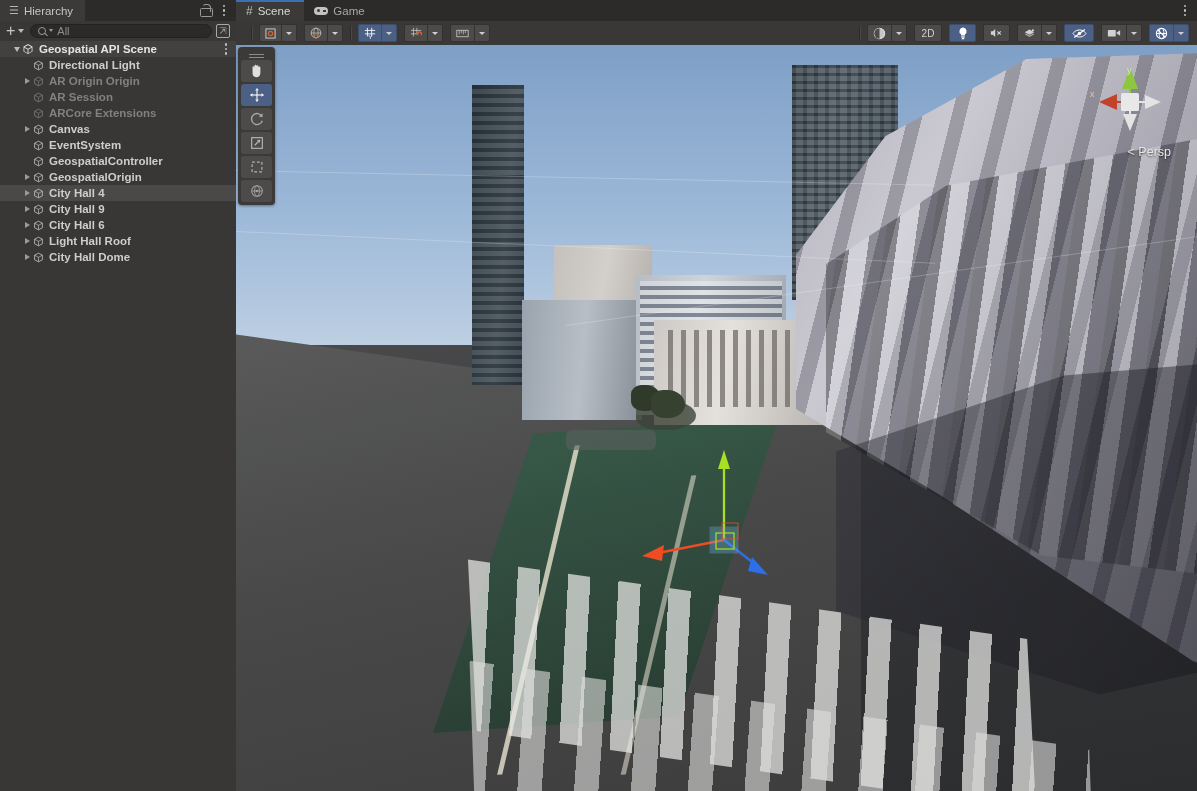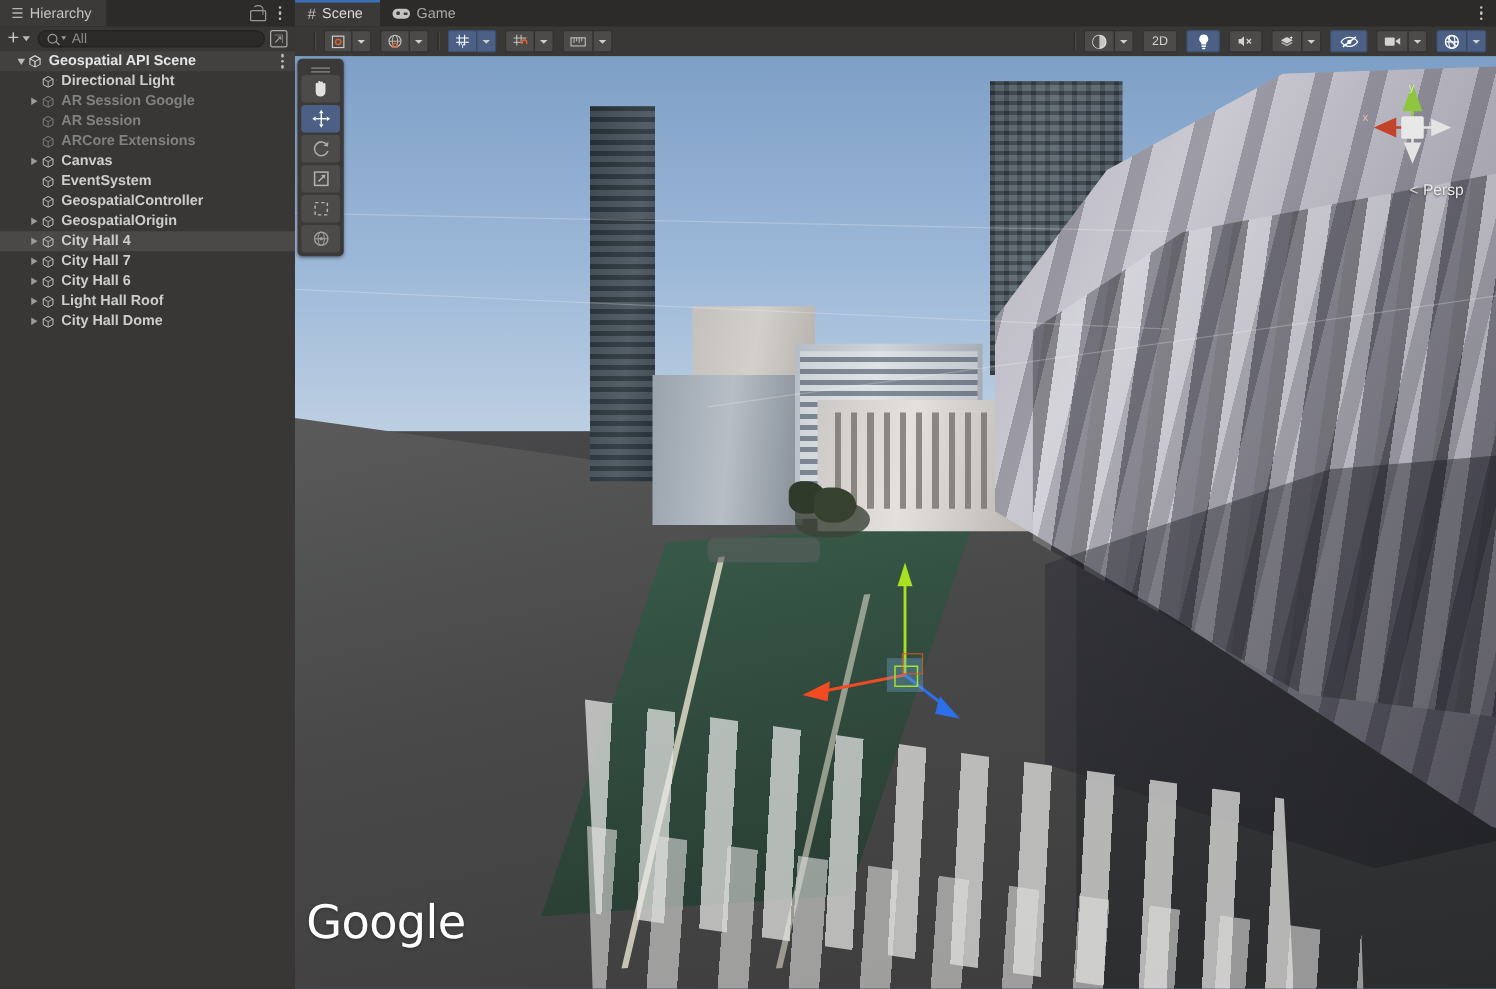--- a/index.html
+++ b/index.html
@@ -236,21 +236,21 @@
           <div class="row indent-1 disabled">
             <span class="twisty" style="margin-left: -12px;">
               <span class="tri-r"></span>
             </span>
             <span class="cube">
               <svg viewBox="0 0 24 24" width="11" height="11">
                 <path fill="none" stroke="#c9c9c9" stroke-width="1.7" d="M12 2.6 20.5 7v10L12 21.4 3.5 17V7z"></path>
                 <path fill="none" stroke="#c9c9c9" stroke-width="1.4" d="M3.7 7 12 11.6 20.3 7M12 11.6V21"></path>
               </svg>
             </span>
-            <span class="row-label">AR Session Google</span>
+            <span class="row-label">AR Origin Origin</span>
           </div>
           <div class="row indent-1 disabled">
             <span class="twisty" style="margin-left: -12px;"></span>
             <span class="cube">
               <svg viewBox="0 0 24 24" width="11" height="11">
                 <path fill="none" stroke="#c9c9c9" stroke-width="1.7" d="M12 2.6 20.5 7v10L12 21.4 3.5 17V7z"></path>
                 <path fill="none" stroke="#c9c9c9" stroke-width="1.4" d="M3.7 7 12 11.6 20.3 7M12 11.6V21"></path>
               </svg>
             </span>
             <span class="row-label">AR Session</span>
@@ -324,21 +324,21 @@
           <div class="row indent-1">
             <span class="twisty" style="margin-left: -12px;">
               <span class="tri-r"></span>
             </span>
             <span class="cube">
               <svg viewBox="0 0 24 24" width="11" height="11">
                 <path fill="none" stroke="#c9c9c9" stroke-width="1.7" d="M12 2.6 20.5 7v10L12 21.4 3.5 17V7z"></path>
                 <path fill="none" stroke="#c9c9c9" stroke-width="1.4" d="M3.7 7 12 11.6 20.3 7M12 11.6V21"></path>
               </svg>
             </span>
-            <span class="row-label">City Hall 7</span>
+            <span class="row-label">City Hall 9</span>
           </div>
           <div class="row indent-1">
             <span class="twisty" style="margin-left: -12px;">
               <span class="tri-r"></span>
             </span>
             <span class="cube">
               <svg viewBox="0 0 24 24" width="11" height="11">
                 <path fill="none" stroke="#c9c9c9" stroke-width="1.7" d="M12 2.6 20.5 7v10L12 21.4 3.5 17V7z"></path>
                 <path fill="none" stroke="#c9c9c9" stroke-width="1.4" d="M3.7 7 12 11.6 20.3 7M12 11.6V21"></path>
               </svg>
@@ -675,16 +675,15 @@
         <line x1="43" y1="43" x2="43" y2="62" stroke="#e4e4e4" stroke-width="2"></line>
         <path d="M43 72 L36 55 L50 55 Z" fill="#e4e4e4"></path>
         <rect x="34" y="34" width="18" height="18" rx="1.5" fill="#e8e8e8"></rect>
         <text x="40" y="14" font-size="9" fill="#d8e8c0" font-family="sans-serif">y</text>
         <text x="3" y="38" font-size="9" fill="#e8c0b8" font-family="sans-serif">x</text>
       </svg>
       <div class="persp">
         <span style="opacity:.85">&lt;</span> <span>Persp</span>
       </div>
 
-      <div class="gmark">Google</div>
     </div>
   </div>
 </div>
 
 </body></html>

